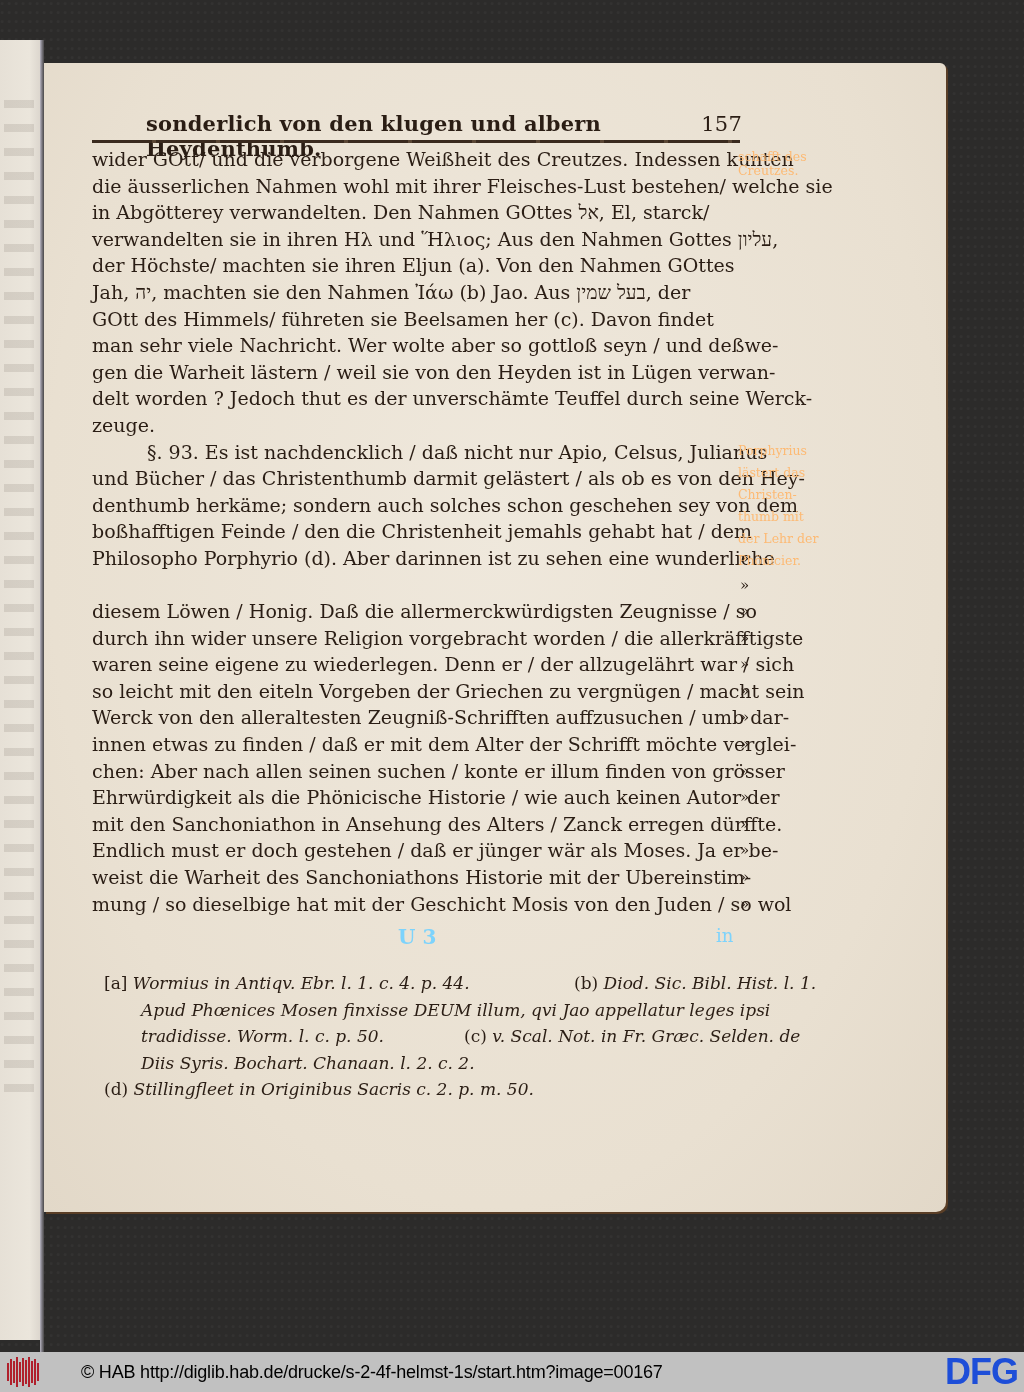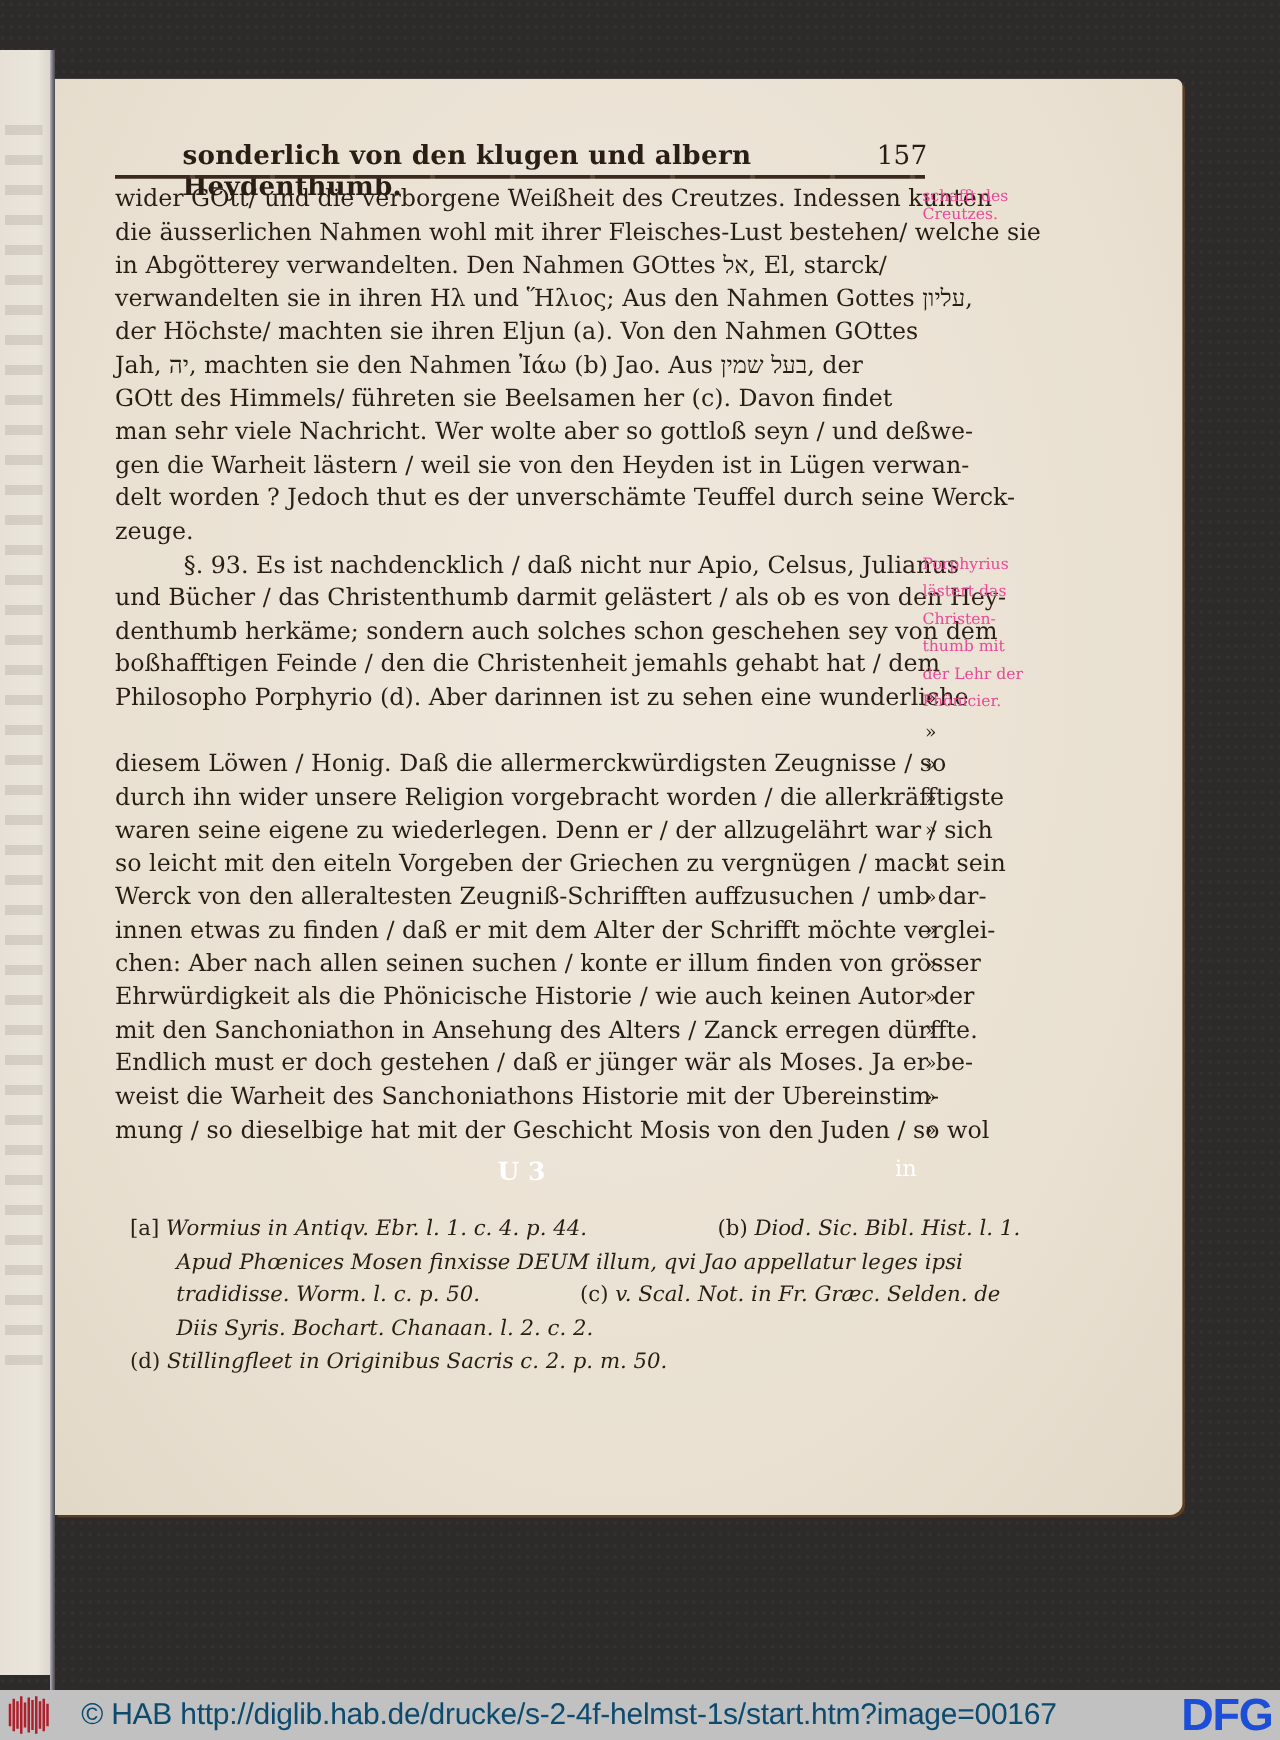--- a/index.html
+++ b/index.html
@@ -48,44 +48,44 @@
   .body-block {
     position: absolute; left: 92px; top: 146px; width: 650px;
   }
   .line {
     height: 26.6px; line-height: 26.6px; font-size: 19px; white-space: nowrap;
     overflow: visible; position: relative;
   }
   .line .quote { position: absolute; left: 648px; top: 0; font-size: 15px; }
   .line.indent { padding-left: 55px; }
   .margin-note {
-    position: absolute; font-size: 12.5px; line-height: 13.5px; color: #ec4899;
+    position: absolute; font-size: 12.5px; line-height: 13.5px; color: #fdba74;
     white-space: nowrap;
   }
   .sig {
-    position: absolute; top: 925px; font-size: 20px; font-weight: bold; color: #ffffff;
+    position: absolute; top: 925px; font-size: 20px; font-weight: bold; color: #7dd3fc;
   }
   .footnotes {
     position: absolute; left: 104px; top: 970px; width: 740px;
     font-family: "DejaVu Serif", serif; font-style: italic; color: #2a1d14;
   }
   .fn-line { font-size: 17px; height: 26.5px; line-height: 26.5px; white-space: nowrap; position: relative; }
   .fn-line.cont { padding-left: 37px; }
   .fn-marker { font-style: normal; }
   .footer-bar {
     position: absolute; left: 0; top: 1352px; width: 1024px; height: 40px;
     background: #c1c1c1; display: flex; align-items: center;
   }
   .hab-logo {
     width: 36px; height: 30px; margin-left: 7px;
     display: flex; align-items: center; gap: 1px;
   }
   .hab-logo span { display: block; width: 2px; background: #b0202c; }
   .copyright {
-    margin-left: 22px; font-family: "Liberation Sans", sans-serif; font-size: 24px; color: #0c4a6e;
+    margin-left: 38px; font-family: "Liberation Sans", sans-serif; font-size: 18px; color: #000000;
     letter-spacing: -0.2px;
   }
   .dfg-logo {
     margin-left: auto; margin-right: 6px;
     font-family: "Liberation Sans", sans-serif; font-weight: bold; font-size: 36px;
     color: #1d4ed8; letter-spacing: -1px;
   }
 </style>
 </head>
 <body>

